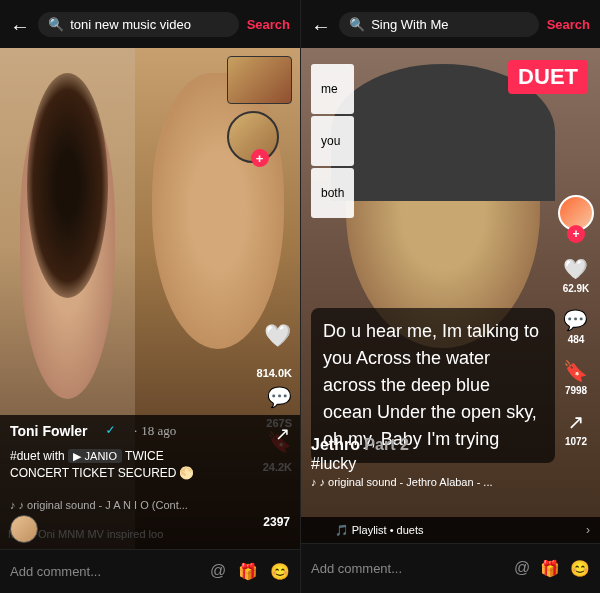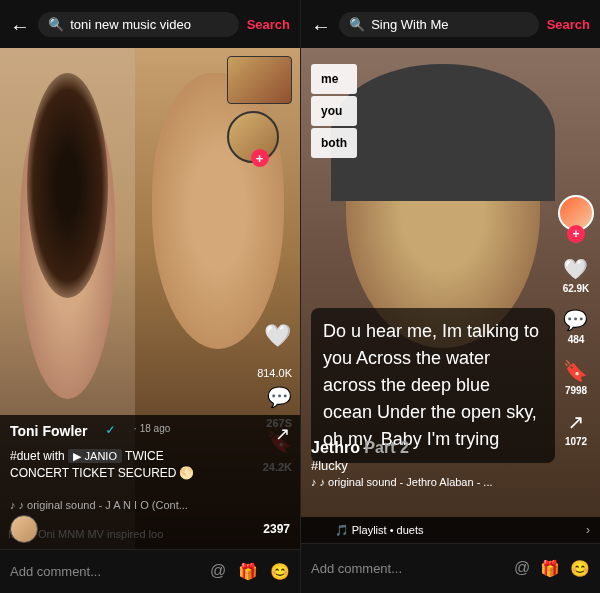--- a/index.html
+++ b/index.html
@@ -229,22 +229,22 @@
       top: 16px;
       left: 10px;
       display: flex;
       flex-direction: column;
       gap: 2px;
     }
     .selector-item {
       background: rgba(255,255,255,0.9);
       color: #000;
       font-size: 12px;
-      font-weight: 700;
-      padding: 8px 10px;
+      font-weight: 400;
+      padding: 18px 10px;
       border-radius: 3px;
     }
 
     
     .person-right-video {
       position: absolute;
       inset: 0;
       background: linear-gradient(180deg, #8a7060 0%, #6a5040 40%, #3a2818 100%);
     }
     .person-right-video::before {
@@ -417,21 +417,21 @@
       <div style="position:relative; margin-top: 4px;">
         <div style="width:52px;height:52px;border-radius:50%;background:linear-gradient(135deg,#d4b070,#a07040);border:2px solid #333;"></div>
         <div style="position:absolute;bottom:-4px;left:50%;transform:translateX(-50%);width:18px;height:18px;background:#fe2c55;border-radius:50%;display:flex;align-items:center;justify-content:center;color:#fff;font-size:13px;font-weight:bold;">+</div>
       </div>
     </div>
 
     <div style="position:absolute;right:8px;bottom:200px;">
       <div style="color:#fff;font-size:22px;">🤍</div>
     </div>
 
-    <div style="position:absolute;right:8px;bottom:170px;color:#fff;font-size:11px;font-weight:400;text-align:center;">
+    <div style="position:absolute;right:8px;bottom:170px;color:#fff;font-size:11px;font-weight:700;text-align:center;">
       <span>814.0K</span>
     </div>
 
     <div style="position:absolute;right:8px;bottom:140px;">
       <div style="color:#fff;font-size:20px;">💬</div>
     </div>
     <div style="position:absolute;right:8px;bottom:120px;color:#fff;font-size:11px;font-weight:600;text-align:center;">
       <span>267S</span>
     </div>
 
@@ -442,33 +442,33 @@
       <span>24.2K</span>
     </div>
 
     <div class="mami-label">Mami Oni MNM
 MV inspired loo</div>
 
     <div style="position:absolute;bottom:0;left:0;right:0;background:rgba(0,0,0,0.75);padding:8px 10px 6px;">
       <div style="display:flex;align-items:flex-start;gap:18px;margin-bottom:3px;">
         <span style="color:#fff;font-size:14px;font-weight:700;">Toni Fowler</span>
         <span style="color:#20d5ec;font-size:12px;">✓</span>
-        <span style="color:#aaa;font-size:10px;">· <span>18 ago</span></span>
+        <span style="color:#aaa;font-size:13px;font-family:Liberation Serif, serif;">· <span>18 ago</span></span>
         <span style="margin-left:auto;color:#fff;font-size:18px;">↗</span>
       </div>
       <div style="color:#fff;font-size:12px;line-height:1.4;margin-bottom:17px;">
         <span>#duet with </span>
         <span style="background:#333;padding:1px 5px;border-radius:3px;font-size:11px;">▶ JANIO</span>
         <span> TWICE<br>CONCERT TICKET SECURED 🌕</span>
       </div>
       <div style="color:#aaa;font-size:11px;display:flex;align-items:center;gap:3px;">
         <span>♪</span>
         <span>♪ original sound - J A N I O (Cont...</span>
       </div>
-      <div style="display:flex;align-items:center;margin-top:4px;">
+      <div style="display:flex;margin-top:4px;">
         <div style="width:28px;height:28px;border-radius:50%;background:linear-gradient(135deg,#e8c090,#c09060);border:1px solid #555;"></div>
         <span style="margin-left:auto;color:#fff;font-size:12px;font-weight:600;">2397</span>
       </div>
     </div>
   </div>
 
   <div class="comment-bar">
     <span class="comment-input">Add comment...</span>
     <div class="comment-icons">
       <span>@</span>
@@ -486,20 +486,21 @@
       <span style="color:#aaa;font-size:13px;">🔍</span>
       <span style="color:#fff;font-size:13px;">Sing With Me</span>
     </div>
     <span style="color:#fe2c55;font-size:13px;font-weight:600;cursor:pointer;">Search</span>
   </div>
 
   <div class="video-container-right">
     <div class="wallpaper-bg"></div>
     <div class="person-right-video"></div>
 
+    <div class="duet-label">DUET</div>
 
     <div class="selector-group">
       <div class="selector-item">me</div>
       <div class="selector-item">you</div>
       <div class="selector-item">both</div>
     </div>
 
     <div class="right-side-icons">
       <div class="r-icon-item">
         <div class="avatar-circle"></div>
@@ -527,21 +528,21 @@
 you Across the water
 across the deep blue ocean
 Under the open sky, oh my,
 Baby I'm trying</div>
 
     <div style="position:absolute;bottom:105px;left:10px;right:50px;">
       <div style="color:#fff;font-size:16px;font-weight:600;margin-bottom:1px;">
         <span>Jethro</span>
         <span style="color:#aaa;"> <span>Part 2</span></span>
       </div>
-      <div style="color:#fff;font-size:13px;margin-bottom:3px;">#lucky</div>
+      <div style="color:#fff;font-size:16px;margin-bottom:3px;">#lucky</div>
       <div style="color:#fff;font-size:11px;display:flex;align-items:center;gap:3px;">
         <span>♪</span>
         <span>♪ original sound - Jethro Alaban - ...</span>
       </div>
     </div>
 
     <div class="playlist-bar">
       <span class="playlist-text">🎵 Playlist • duets</span>
       <span class="playlist-chevron">›</span>
     </div>

